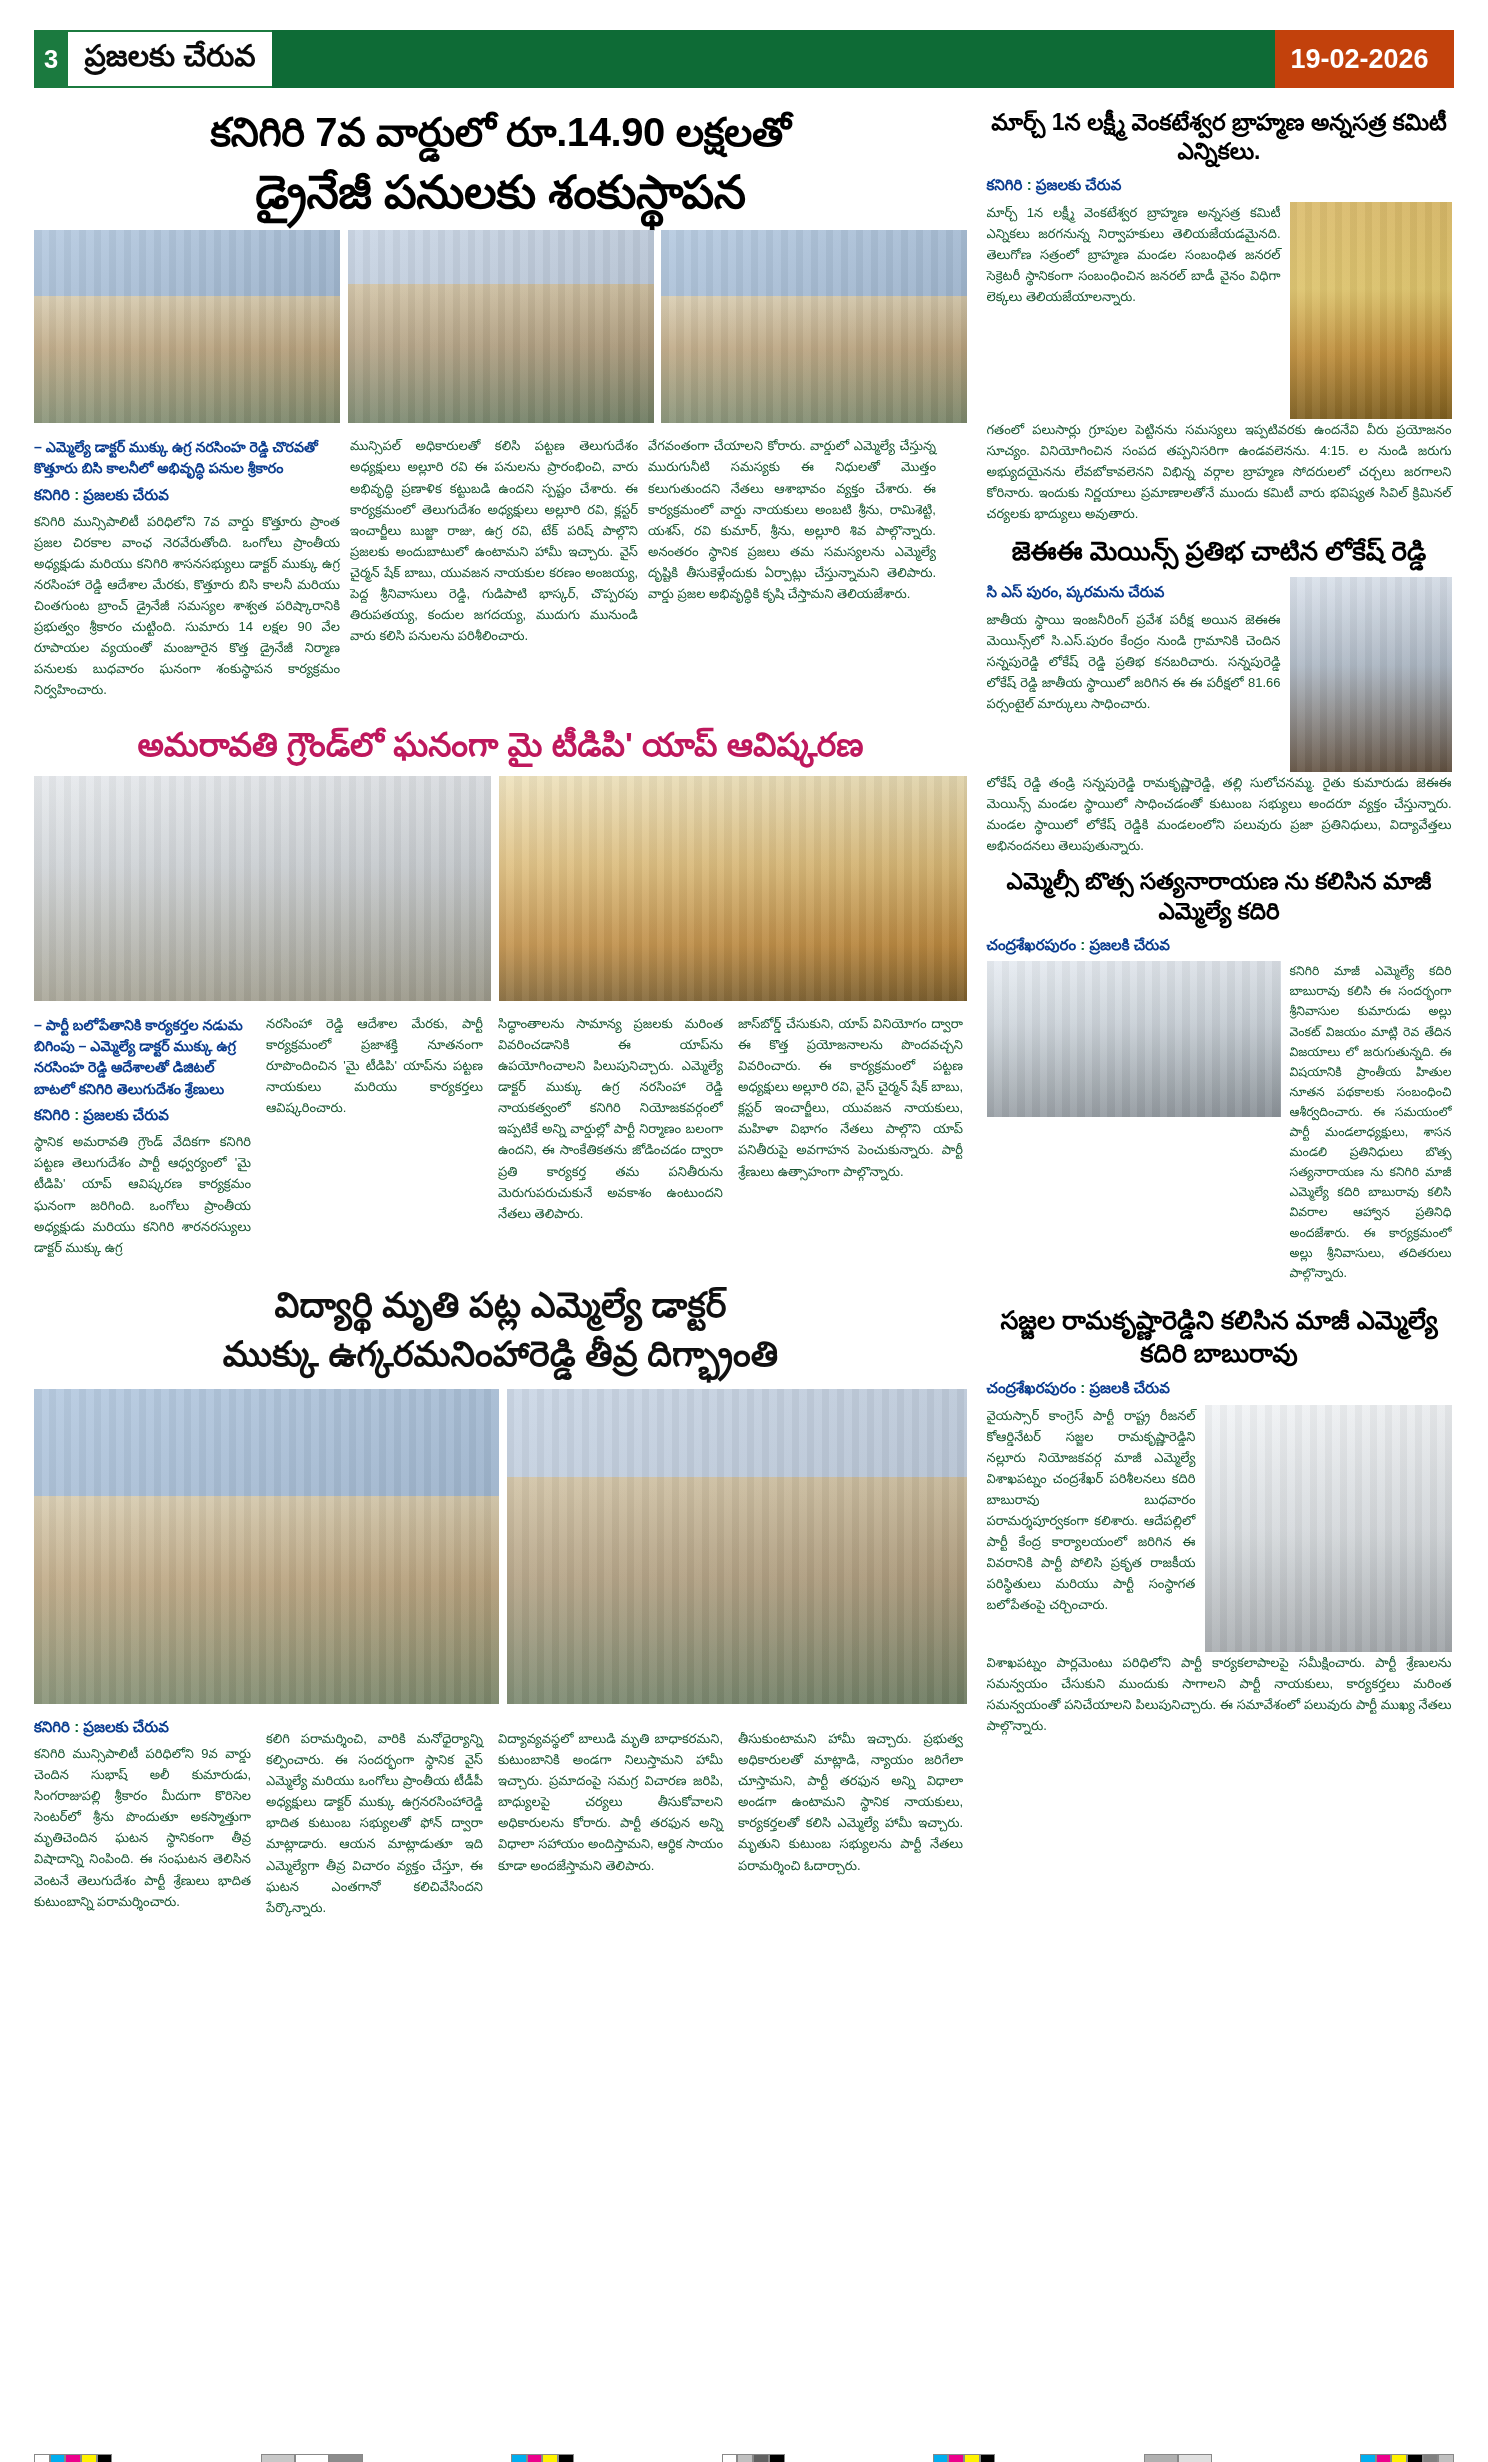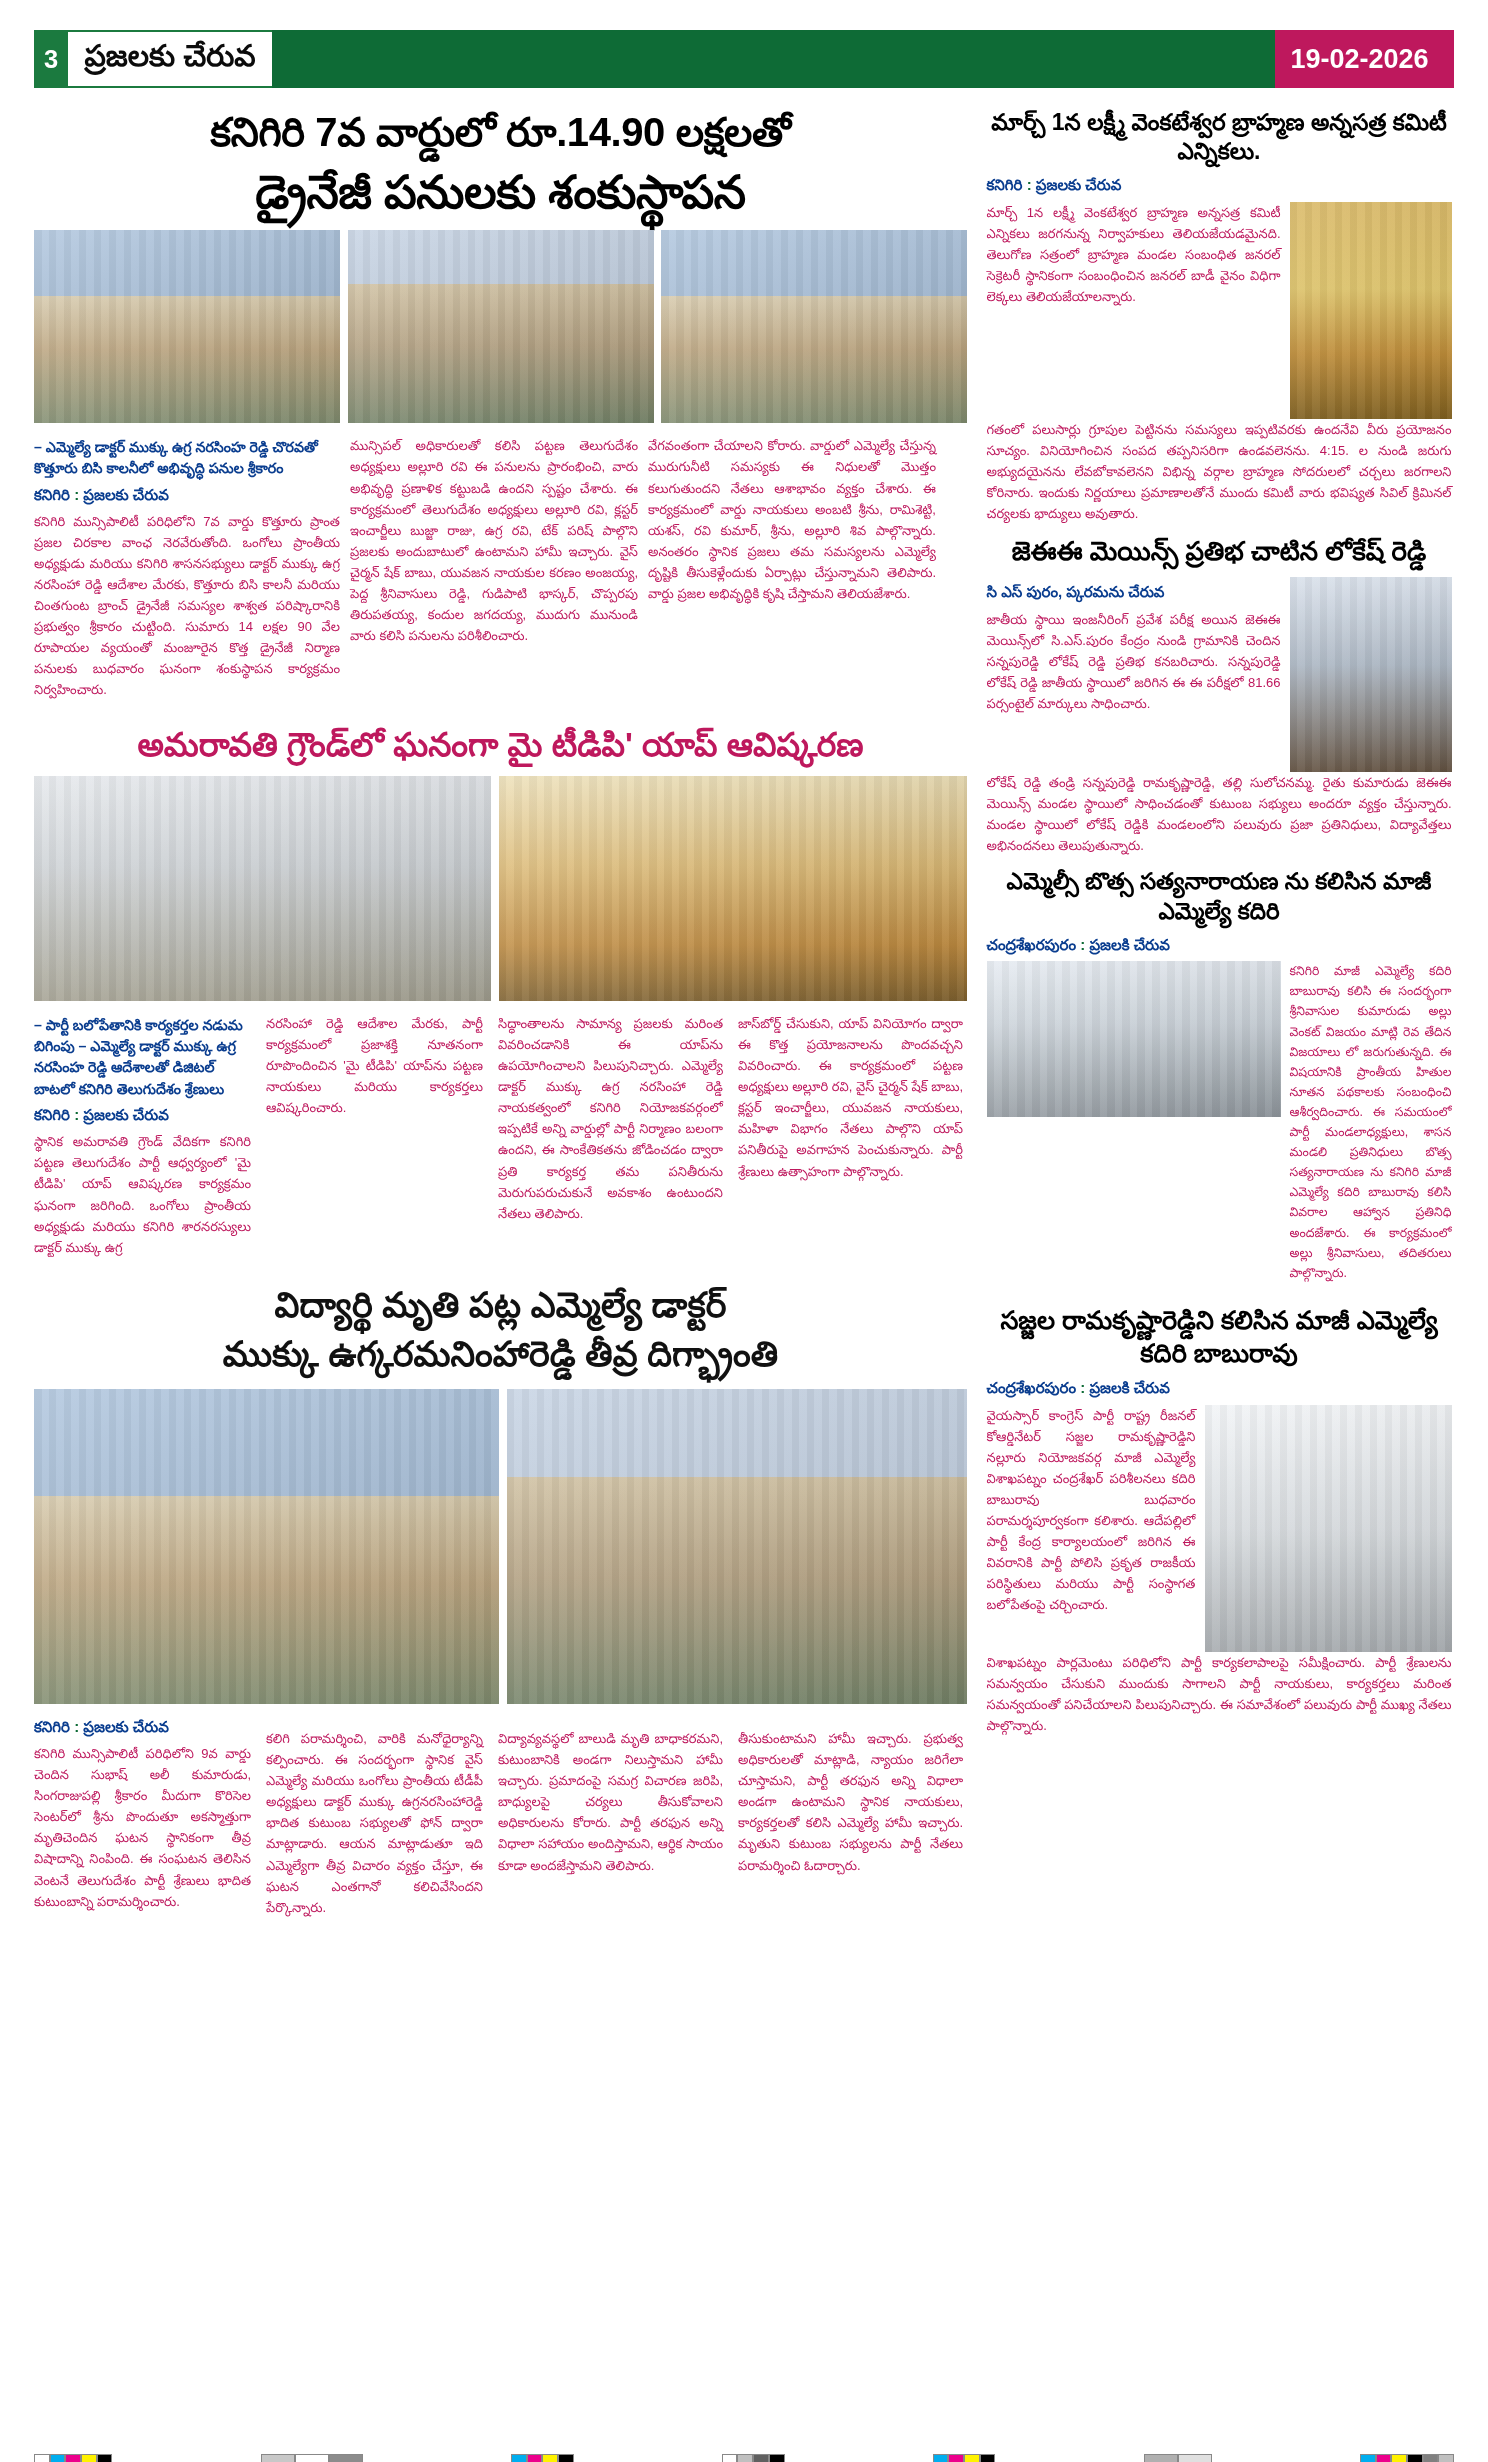--- a/index.html
+++ b/index.html
@@ -43,21 +43,21 @@
     border-top:2.2px solid #1b7a3f;
     border-bottom:2.2px solid #1b7a3f;
     white-space:nowrap;
   }
   .mast-bar {
     flex:1;
     background:#0e6b36;
     position:relative;
   }
   .mast-date {
-    background:#be185d;
+    background:#c2410c;
     color:#fff;
     font-size:27px;
     font-weight:bold;
     display:flex;align-items:center;
     padding:0 25.5px 0 15px;
     white-space:nowrap;
   }
 
   
   .content {
@@ -139,21 +139,21 @@
     font-size:15px;
     font-weight:bold;
     color:#0a3d8f;
     margin:6px 0 4.5px 0;
   }
   .dateline .sep { color:#0e6b36; }
   .body-text {
     font-size:13px;
     line-height:1.62;
     text-align:justify;
-    color:#be185d;
+    color:#14532d;
     margin:0 0 7.5px 0;
     hyphens:auto;
   }
 
   
   .r-flex { display:flex; gap:9px; }
   .r-text { flex:1; }
   .r-pic { width:162px; }
 
   

